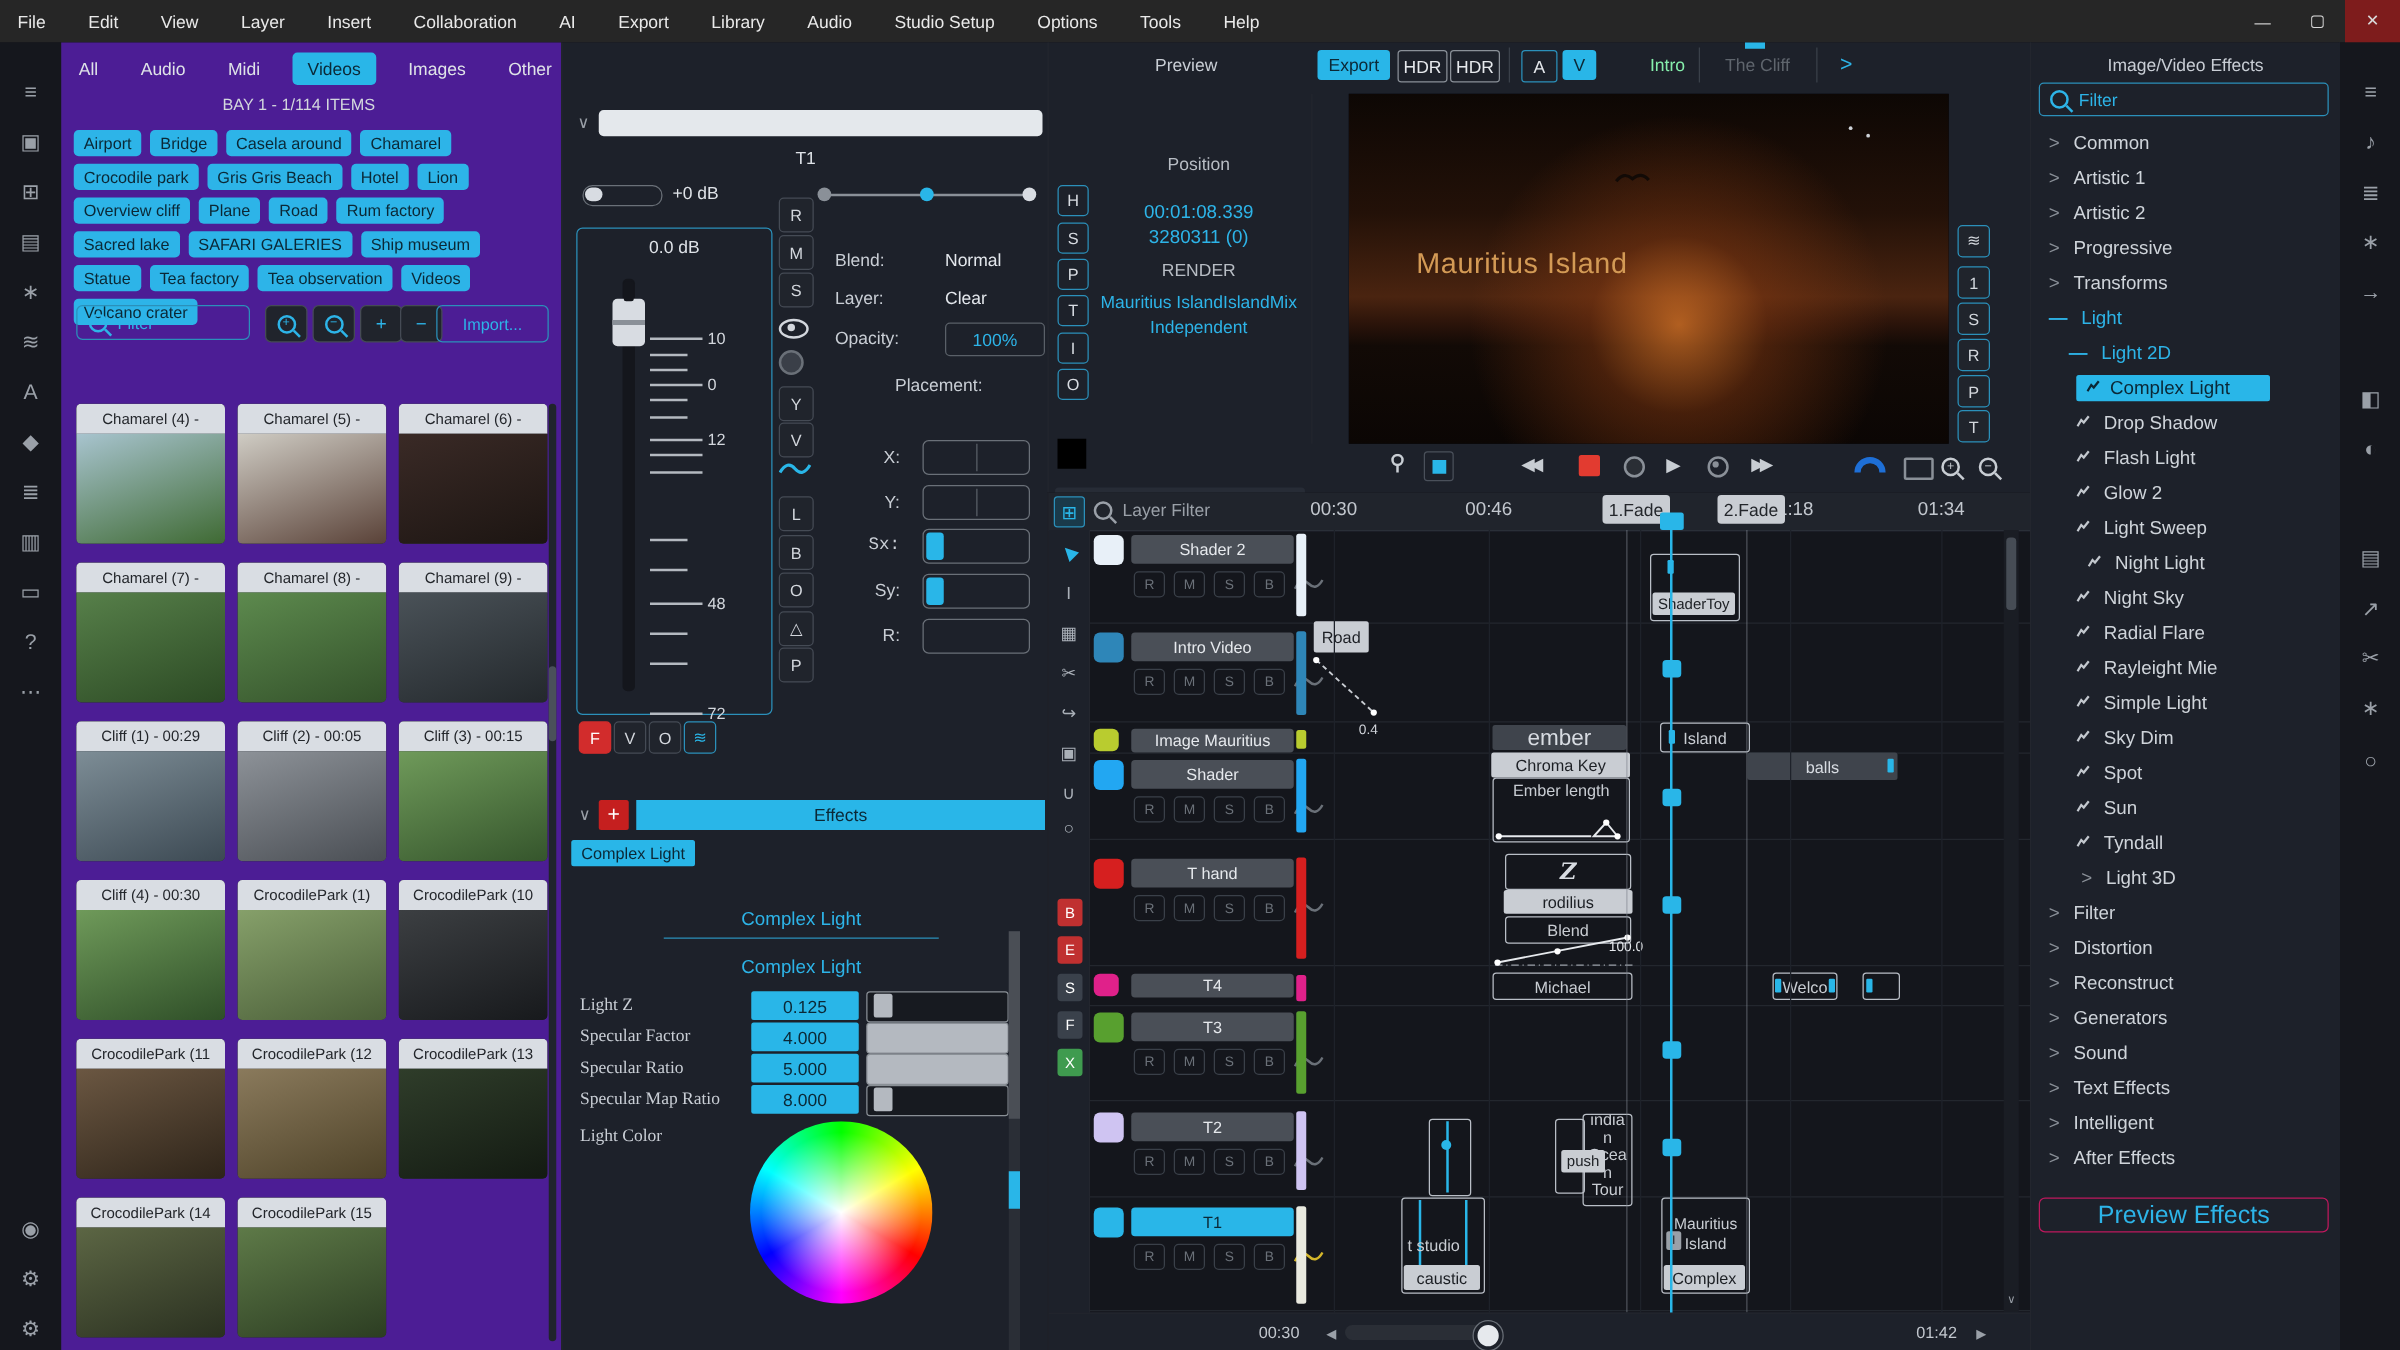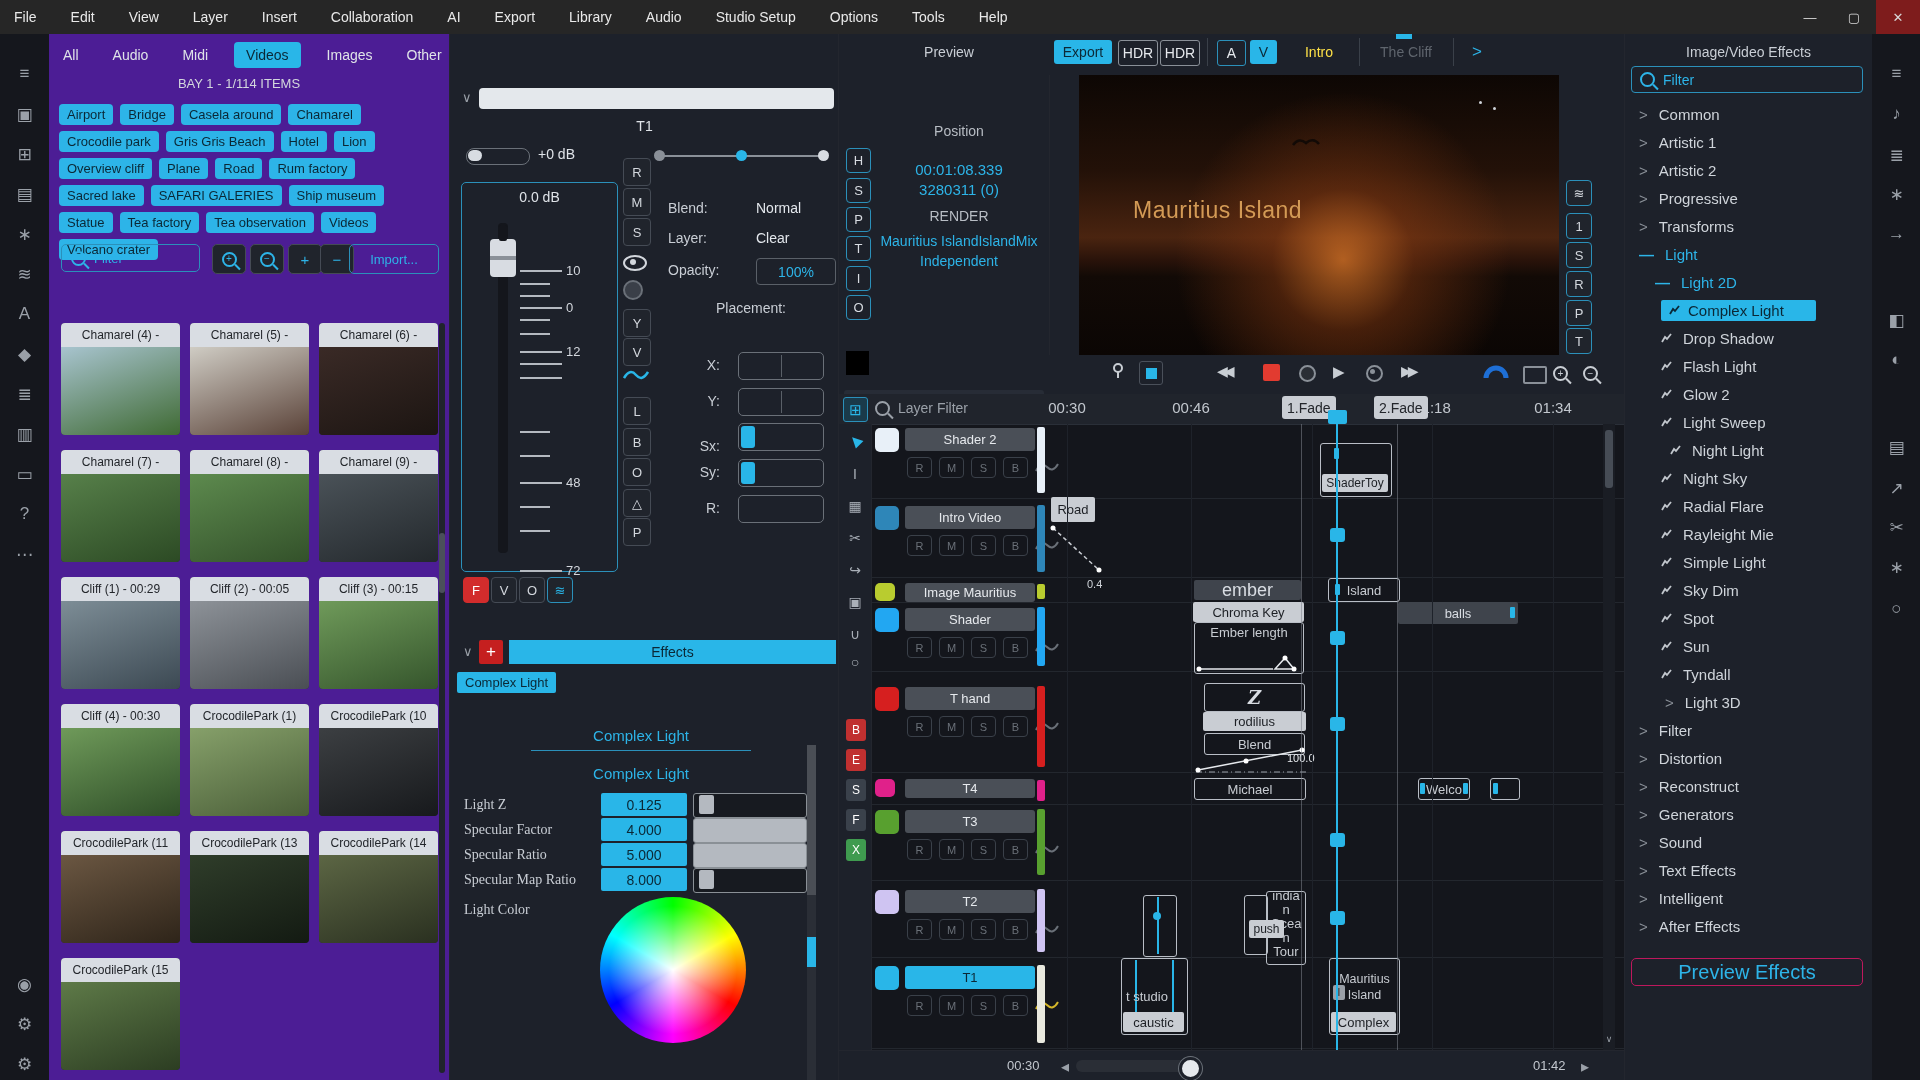--- a/index.html
+++ b/index.html
@@ -329,20 +329,24 @@
       </div>
       <div class="thumb">
         <div class="thumb-h">CrocodilePark (10</div>
         <div class="thumb-img" style="background: linear-gradient(160deg, rgb(60, 63, 66) 0%, rgb(23, 25, 28) 100%);"></div>
       </div>
       <div class="thumb">
         <div class="thumb-h">CrocodilePark (11</div>
         <div class="thumb-img" style="background: linear-gradient(160deg, rgb(107, 87, 66) 0%, rgb(46, 36, 25) 100%);"></div>
       </div>
       <div class="thumb">
+        <div class="thumb-h">CrocodilePark (12</div>
+        <div class="thumb-img" style="background: linear-gradient(160deg, rgb(138, 122, 92) 0%, rgb(78, 66, 40) 100%);"></div>
+      </div>
+      <div class="thumb">
         <div class="thumb-h">CrocodilePark (13</div>
         <div class="thumb-img" style="background: linear-gradient(160deg, rgb(47, 61, 42) 0%, rgb(19, 26, 18) 100%);"></div>
       </div>
       <div class="thumb">
         <div class="thumb-h">CrocodilePark (14</div>
         <div class="thumb-img" style="background: linear-gradient(160deg, rgb(92, 102, 68) 0%, rgb(42, 48, 32) 100%);"></div>
       </div>
       <div class="thumb">
         <div class="thumb-h">CrocodilePark (15</div>
         <div class="thumb-img" style="background: linear-gradient(160deg, rgb(94, 122, 72) 0%, rgb(44, 61, 34) 100%);"></div>
@@ -406,21 +410,21 @@
   <div class="prop-label" style="left:218px;top:196px">Layer:</div>
   <div class="prop-value" style="left:306px;top:196px">Clear</div>
   <div class="prop-label" style="left:218px;top:228px">Opacity:</div>
   <div id="opacity-box">100%</div>
   <div class="prop-label" style="left:218px;top:266px;width:166px;text-align:center">Placement:</div>
   <div id="placement-fields">
       <div class="field-label" style="left: 230px; top: 323px;">X:</div>
       <div class="field-box center-tick" style="top: 318px;"></div>
       <div class="field-label" style="left: 230px; top: 359px;">Y:</div>
       <div class="field-box center-tick" style="top: 354px;"></div>
-      <div class="field-label" style="left: 230px; top: 404px;">Sx:</div>
+      <div class="field-label" style="left: 230px; top: 394px; font-family: Liberation Mono, monospace;">Sx:</div>
       <div class="field-box fill" style="top: 389px;"></div>
       <div class="field-label" style="left: 230px; top: 430px;">Sy:</div>
       <div class="field-box fill" style="top: 425px;"></div>
       <div class="field-label" style="left: 230px; top: 466px;">R:</div>
       <div class="field-box " style="top: 461px;"></div>
     </div>
 
   <span class="chev abs" style="left:13px;top:610px">∨</span>
   <div id="fx-add">+</div>
   <div id="fx-bar">Effects</div>
@@ -475,21 +479,21 @@
   </div>
 
 <div id="preview-sec">
   <div id="preview-title">Preview</div>
   <div class="hdr-chip" style="left:215px;width:58px;background:#29b6e8;color:#0b2836">Export</div>
   <div class="hdr-chip" style="left:279px;width:38px;border:1px solid #8a9098;color:#e6e9ed">HDR</div>
   <div class="hdr-chip" style="left:321px;width:38px;border:1px solid #8a9098;color:#e6e9ed">HDR</div>
   <div class="hdr-divider" style="left:368px"></div>
   <div class="hdr-chip" style="left:378px;width:27px;border:1px solid #2b90ba;color:#e6e9ed">A</div>
   <div class="hdr-chip" style="left:411px;width:27px;background:#29b6e8;color:#0b2836">V</div>
-  <div class="hdr-chip" style="left:455px;width:50px;color:#fde047">Intro</div>
+  <div class="hdr-chip" style="left:470px;width:50px;color:#86efac">Intro</div>
   <div class="hdr-divider" style="left:520px"></div>
   <div id="seq-tick"></div>
   <div class="hdr-chip" style="left:532px;width:70px;color:#5f656d">The Cliff</div>
   <div class="hdr-divider" style="left:614px"></div>
   <div class="hdr-chip" style="left:626px;width:24px;color:#2db4e8;font-size:17px">&gt;</div>
 
   <div id="info-panel">
     <div id="io-buttons"></div>
     <div id="black-swatch"></div>
     <div class="info-text" style="top:48px;font-size:14px;color:#b8bdc4">Position</div>

